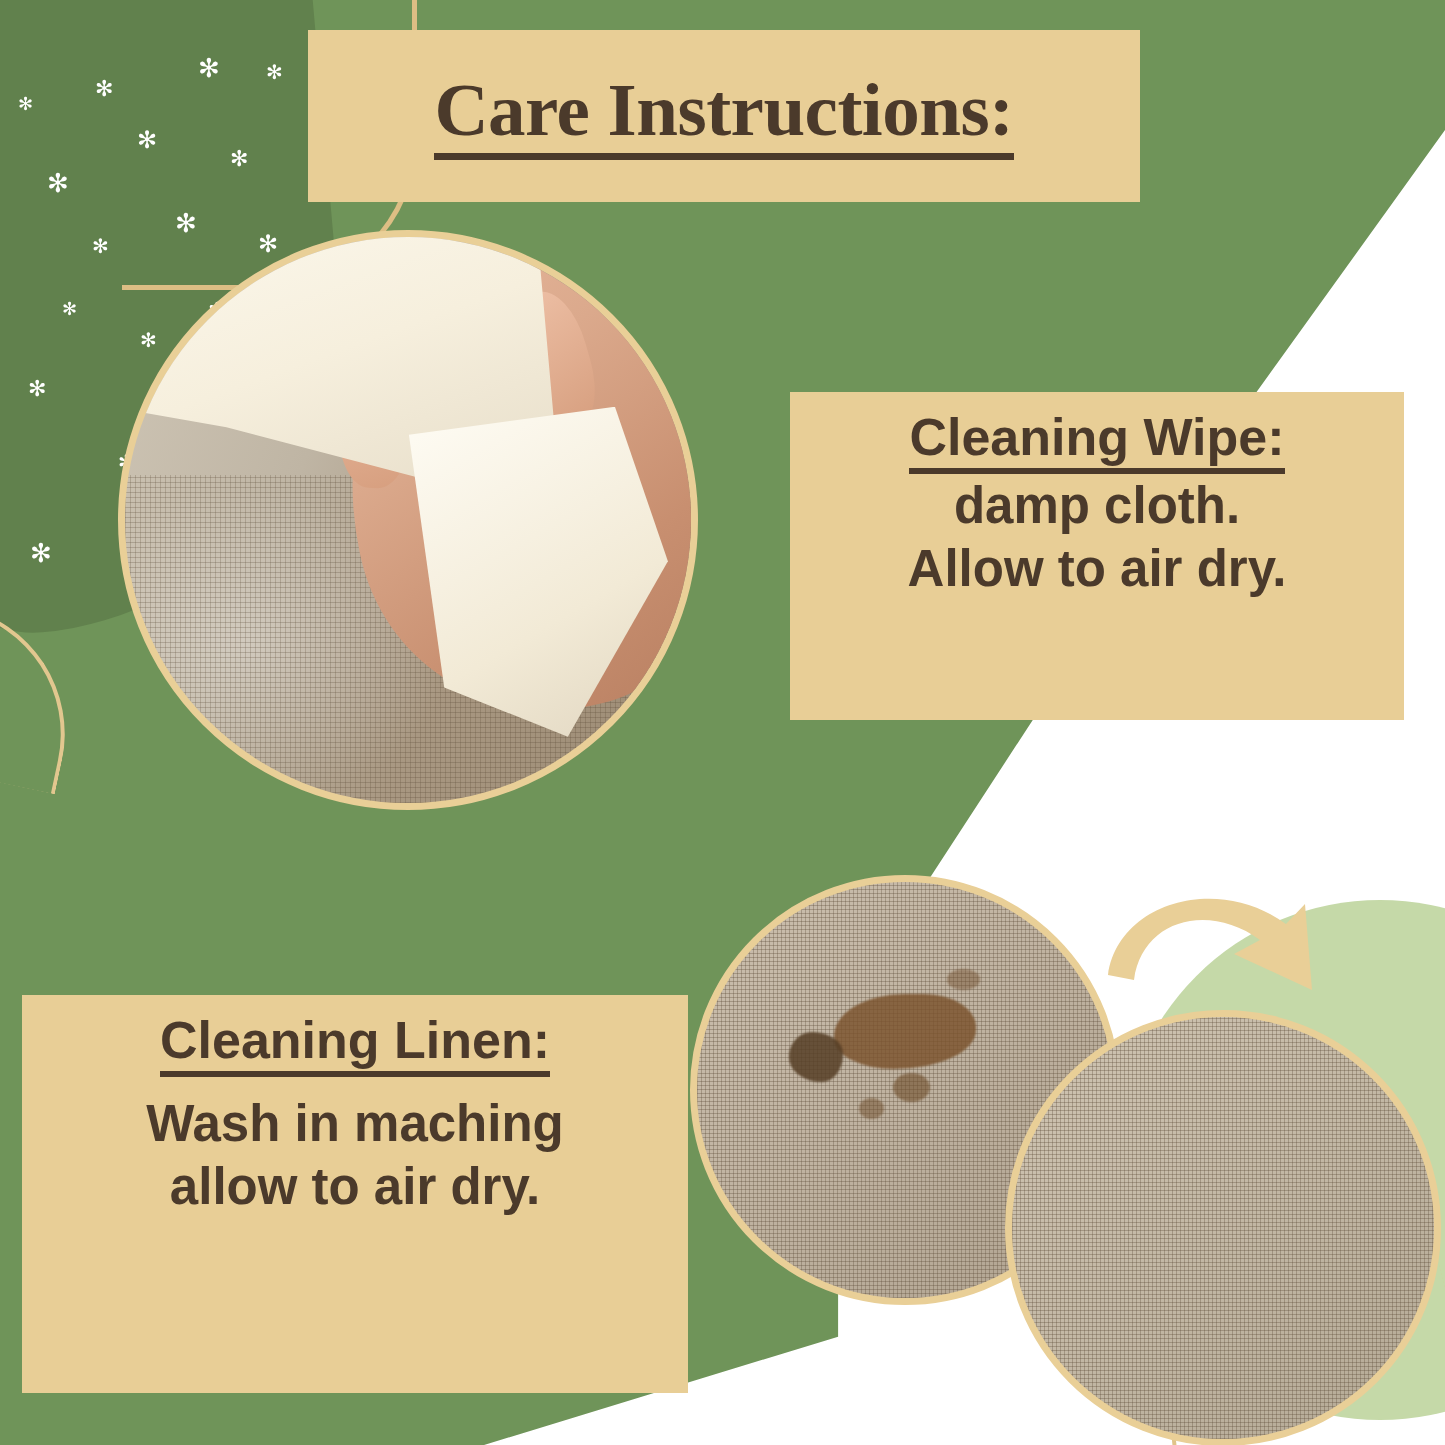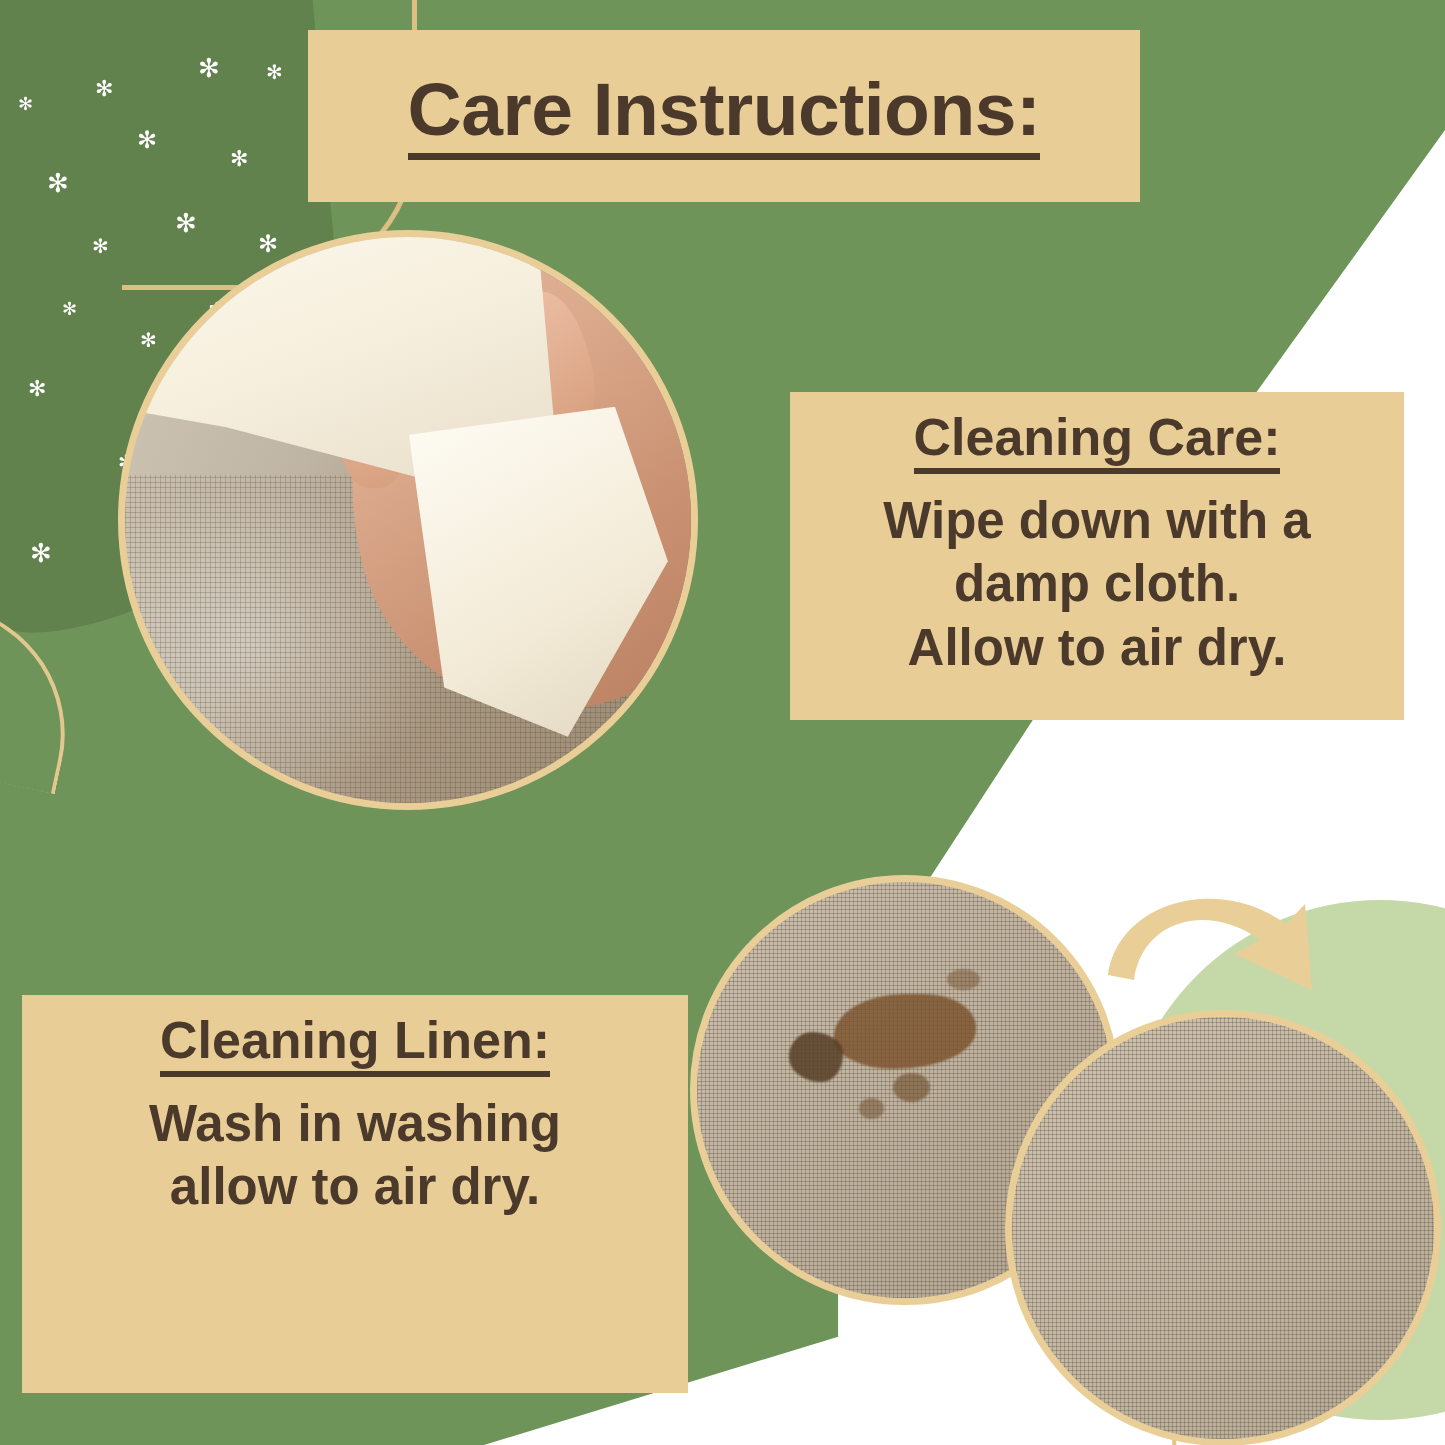--- a/index.html
+++ b/index.html
@@ -135,21 +135,21 @@
   
   .arrow{position:absolute;left:1100px;top:880px;width:250px;height:140px;}
 
   
   .panel{
     position:absolute;background:#e8ce96;box-sizing:border-box;
     color:#4b3a2b;text-align:center;
   }
   .panel-title{
     left:308px;top:30px;width:832px;height:172px;
-    display:flex;align-items:center;justify-content:center;
+    display:flex;align-items:center;justify-content:center;font-family:Liberation Serif, serif;
   }
   .title-text{
     font-size:75px;font-weight:700;letter-spacing:-.5px;
     border-bottom:7px solid #4b3a2b;padding-bottom:6px;line-height:1;
   }
   .panel-liner{
     left:790px;top:392px;width:614px;height:328px;
     padding:16px 18px 10px;
   }
   .panel-linen{
@@ -224,25 +224,24 @@
 
   <div class="photo-circle circle-clean">
     <div class="weave"></div>
   </div>
 
   <div class="panel panel-title">
     <div class="title-text">Care Instructions:</div>
   </div>
 
   <div class="panel panel-liner">
-    <div><span class="head">Cleaning Care:</span></div>
-    <div class="body-line first">Wipe down with a</div>
+    <div><span class="head">Cleaning Wipe:</span></div>
     <div class="body-line">damp cloth.</div>
     <div class="body-line">Allow to air dry.</div>
   </div>
 
   <div class="panel panel-linen">
     <div><span class="head">Cleaning Linen:</span></div>
-    <div class="body-line first">Wash in washing</div>
+    <div class="body-line first">Wash in maching</div>
     <div class="body-line">allow to air dry.</div>
   </div>
 
 </div>
 
 </body></html>

